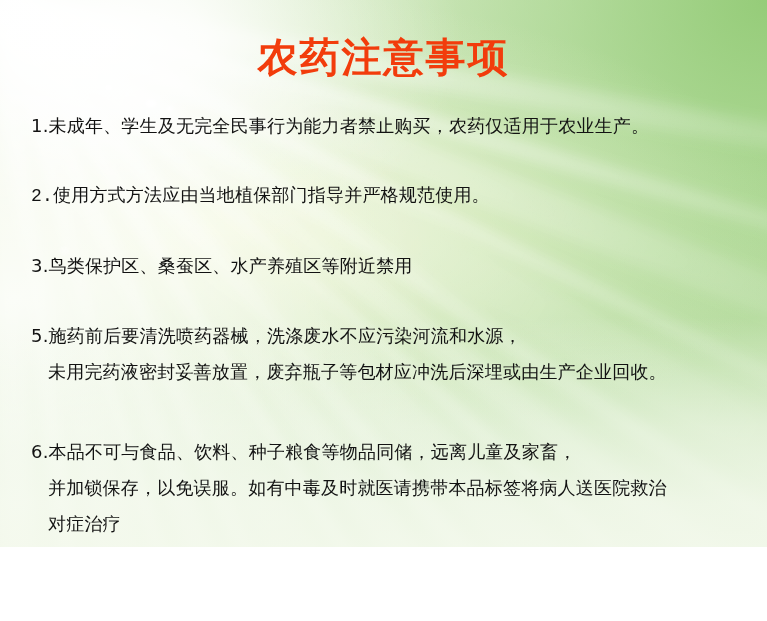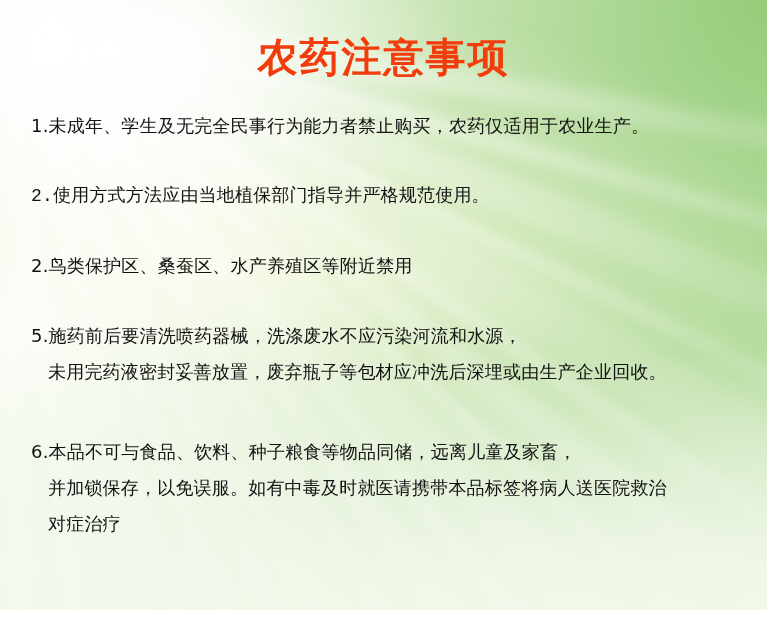--- a/index.html
+++ b/index.html
@@ -11,21 +11,21 @@
     width: 767px;
     height: 621px;
     overflow: hidden;
     font-family: "DejaVu Sans", "Liberation Sans", sans-serif;
     background: #ffffff;
   }
 
   #poster {
     position: relative;
     width: 767px;
-    height: 610px;
+    height: 547px;
     overflow: hidden;
     background-color: #eef6e4;
   }
 
   
   .bg-layer {
     position: absolute;
     inset: 0;
     pointer-events: none;
   }
@@ -227,21 +227,21 @@
     <div class="title">农药注意事项</div>
 
     <div class="items" id="items-container">
         <div class="item item-1">
           <span class="line">1.未成年、学生及无完全民事行为能力者禁止购买，农药仅适用于农业生产。</span>
         </div>
         <div class="item item-2">
           <span class="line">2.使用方式方法应由当地植保部门指导并严格规范使用。</span>
         </div>
         <div class="item item-4">
-          <span class="line">2.鸟类保护区、桑蚕区、水产养殖区等附近禁用</span>
+          <span class="line">3.鸟类保护区、桑蚕区、水产养殖区等附近禁用</span>
         </div>
         <div class="item item-5">
           <span class="line">5.施药前后要清洗喷药器械，洗涤废水不应污染河流和水源，</span>
           <span class="line cont">未用完药液密封妥善放置，废弃瓶子等包材应冲洗后深埋或由生产企业回收。</span>
         </div>
         <div class="item item-6">
           <span class="line">6.本品不可与食品、饮料、种子粮食等物品同储，远离儿童及家畜，</span>
           <span class="line cont">并加锁保存，以免误服。如有中毒及时就医请携带本品标签将病人送医院救治</span>
           <span class="line cont">对症治疗</span>
         </div>

